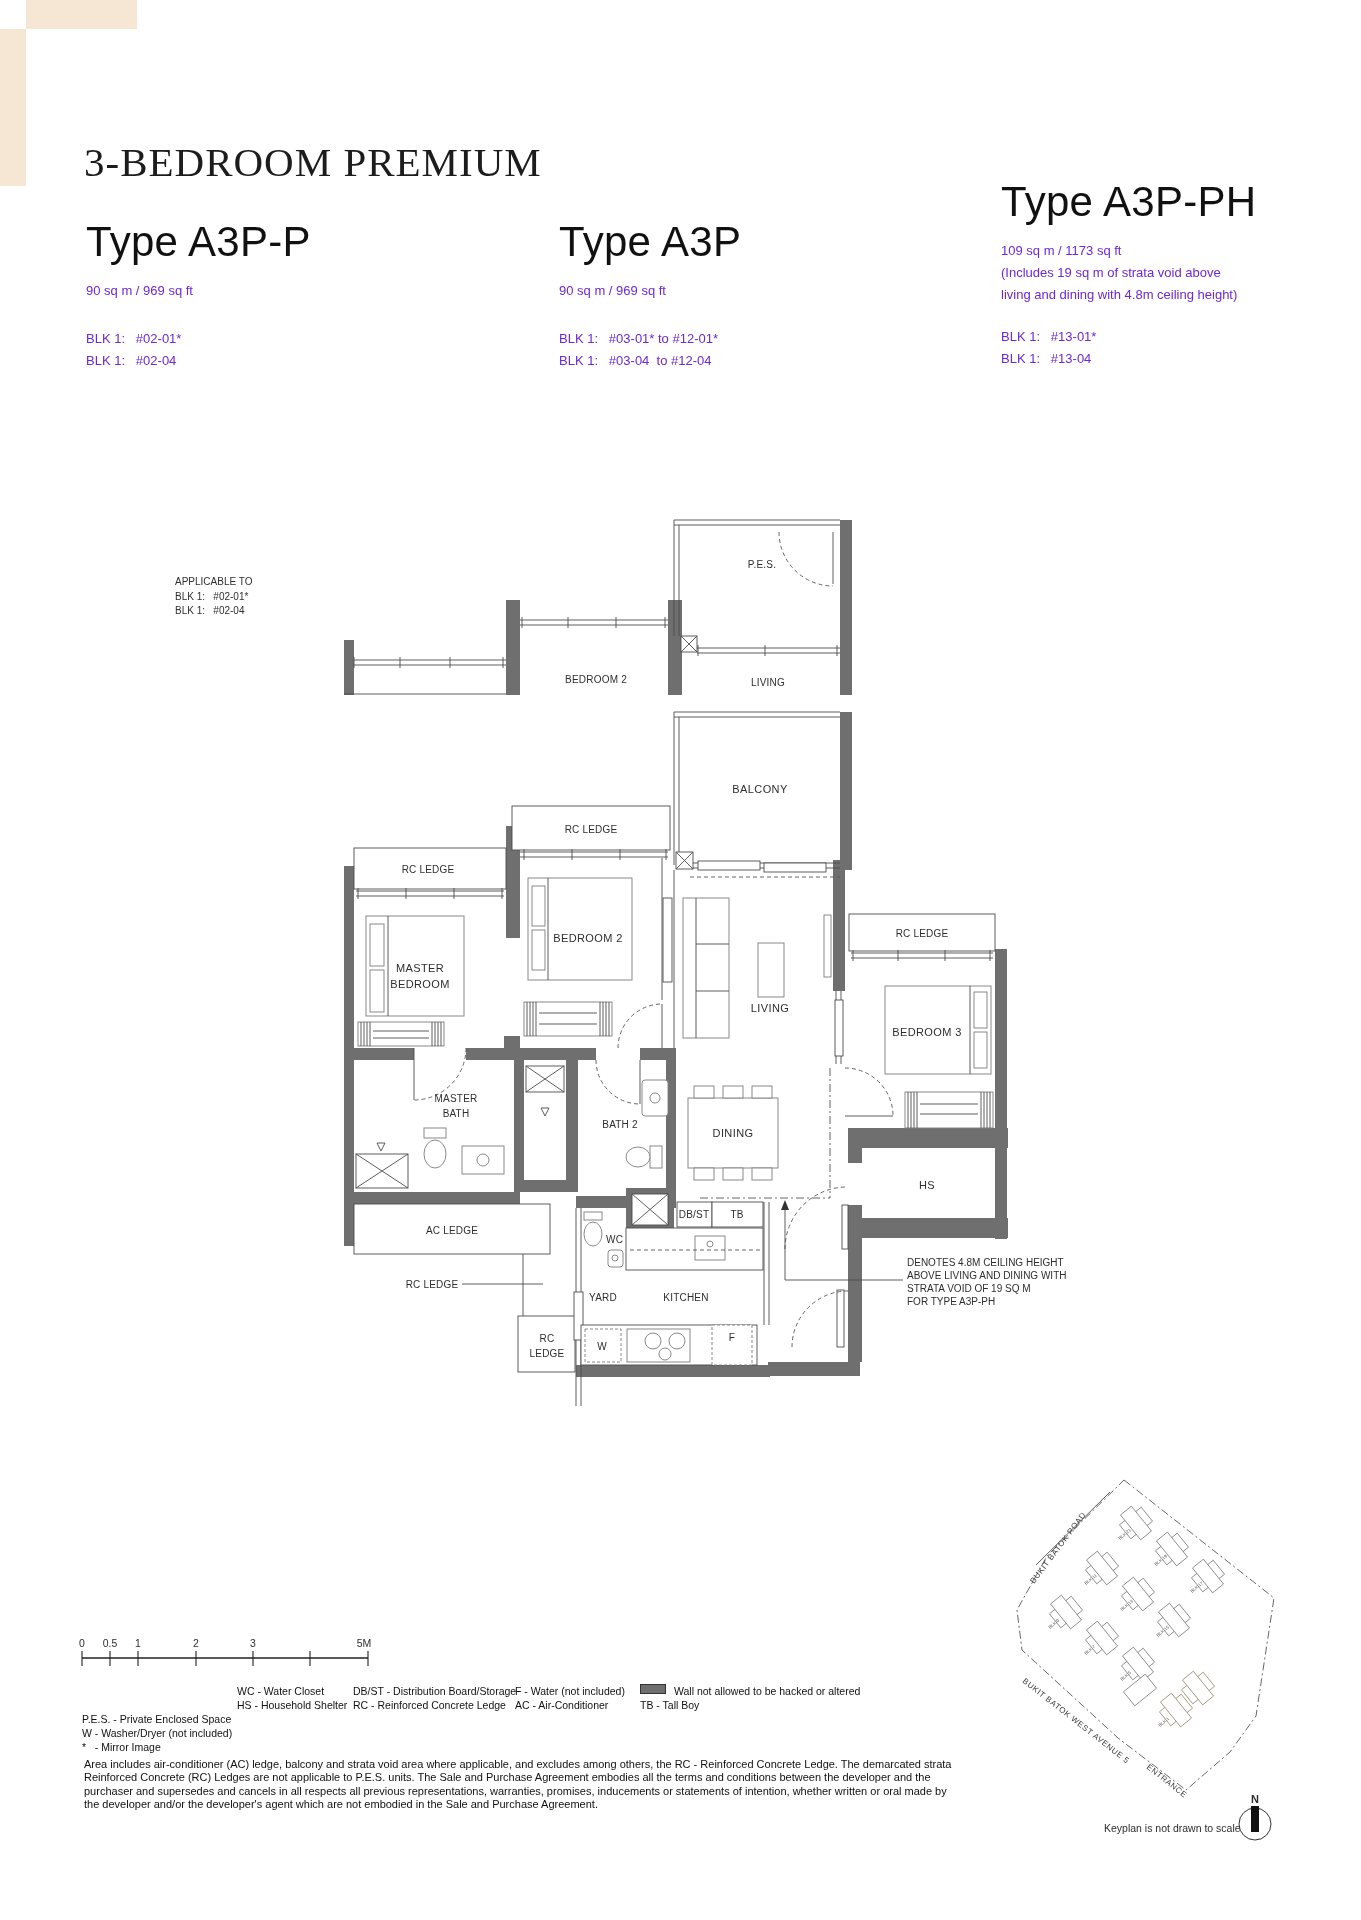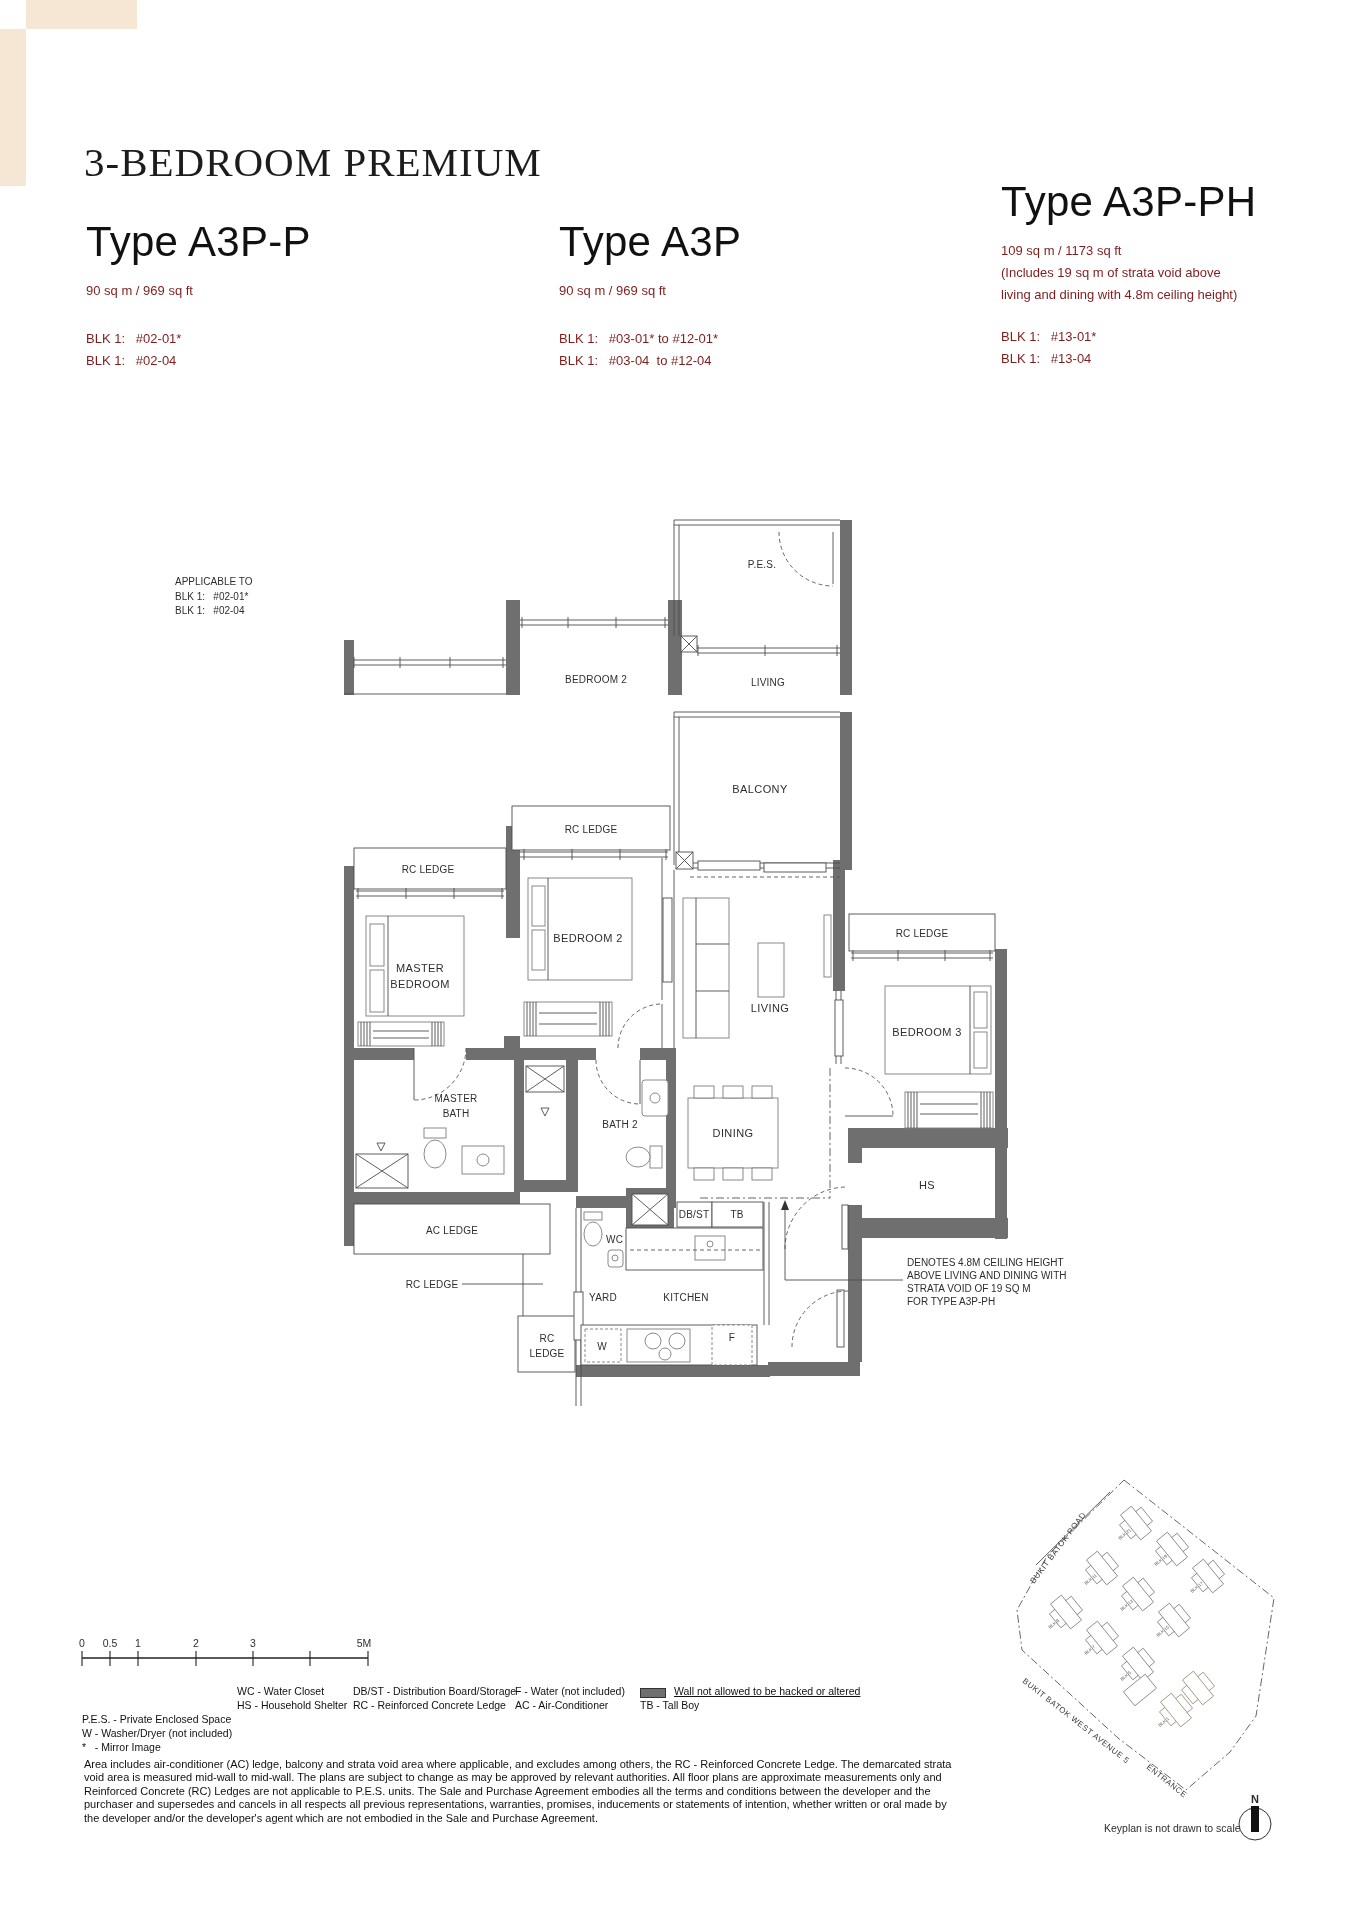--- a/index.html
+++ b/index.html
@@ -1,21 +1,21 @@
 <!DOCTYPE html>
 <html><head>
 <meta charset="utf-8">
 <style>
   html,body{margin:0;padding:0;background:#fff;}
   body{width:1361px;height:1920px;position:relative;font-family:"Liberation Sans",sans-serif;color:#222;overflow:hidden;}
   .abs{position:absolute;}
   .pre{white-space:pre;}
   #title{font-family:"Liberation Serif",serif;font-size:41px;letter-spacing:1px;color:#1c1c1c;font-weight:500;}
   .type-col h2{font-size:42px;font-weight:400;color:#111;margin:0 0 14px 0;letter-spacing:.3px;}
-  .type-col .area,.type-col .note,.type-col .unit{font-size:13px;color:#7f1d1d;line-height:22px;}
+  .type-col .area,.type-col .note,.type-col .unit{font-size:13px;color:#6d28d9;line-height:22px;}
   .type-col .area{margin-bottom:26px;}
   .type-col .notes{margin:-22px 0 20px 0;}
   .type-col .notes .note{line-height:22px;display:block;}
   .legend-col{font-size:10.5px;line-height:14px;color:#111;}
   .legend-col span{display:block;}
   #disclaimer{font-size:11px;line-height:13.4px;color:#111;width:1040px;}
   #disclaimer span{display:block;}
   svg text{font-family:"Liberation Sans",sans-serif;fill:#2e2e2e;}
   .rlab{font-size:11px;letter-spacing:.4px;}
   .slab{font-size:10px;letter-spacing:.2px;}
@@ -336,30 +336,29 @@
 </div>
 <div class="legend-col abs" style="left:353px;top:1684px;">
   <span>DB/ST - Distribution Board/Storage</span>
     <span>RC - Reinforced Concrete Ledge</span>
 </div>
 <div class="legend-col abs" style="left:515px;top:1684px;">
   <span>F - Water (not included)</span>
     <span>AC - Air-Conditioner</span>
 </div>
 <div class="legend-col abs" style="left:640px;top:1684px;">
-  <span style="display:flex;align-items:flex-end;text-decoration:underline;">
+  <span style="display:flex;align-items:flex-start;">
     <span style="display:inline-block;width:24px;height:8px;background:#6f6f6f;border:1px solid #333;margin-right:8px;"></span>
     <span>Wall not allowed to be hacked or altered</span>
   </span>
   <span>TB - Tall Boy</span>
 </div>
 
 <div id="disclaimer" class="abs" style="left:84px;top:1758px;">
   <span>Area includes air-conditioner (AC) ledge, balcony and strata void area where applicable, and excludes among others, the RC - Reinforced Concrete Ledge. The demarcated strata</span>
-  <span>void area is measured mid-wall to mid-wall. The plans are subject to change as may be approved by relevant authorities. All floor plans are approximate measurements only and</span>
   <span>Reinforced Concrete (RC) Ledges are not applicable to P.E.S. units. The Sale and Purchase Agreement embodies all the terms and conditions between the developer and the</span>
   <span>purchaser and supersedes and cancels in all respects all previous representations, warranties, promises, inducements or statements of intention, whether written or oral made by</span>
   <span>the developer and/or the developer's agent which are not embodied in the Sale and Purchase Agreement.</span>
 </div>
 
 <svg class="abs" style="left:995px;top:1465px;" width="350" height="410" viewBox="995 1465 350 410">
   <path class="ddot" d="M1124,1480 L1274,1598 L1256,1716 L1230,1752 L1186,1790 L1118,1738 L1022,1650 L1017,1610 L1047,1556 Z"></path>
   <path class="tl" d="M1036,1565 L1110,1492" stroke-width="0.5"></path>
 
   <g>

